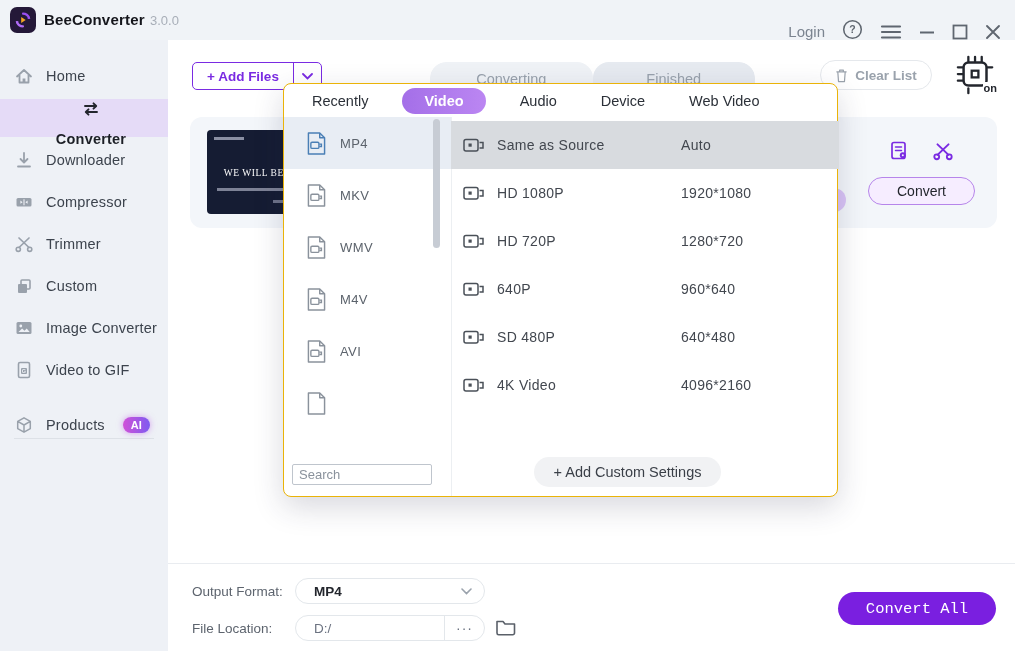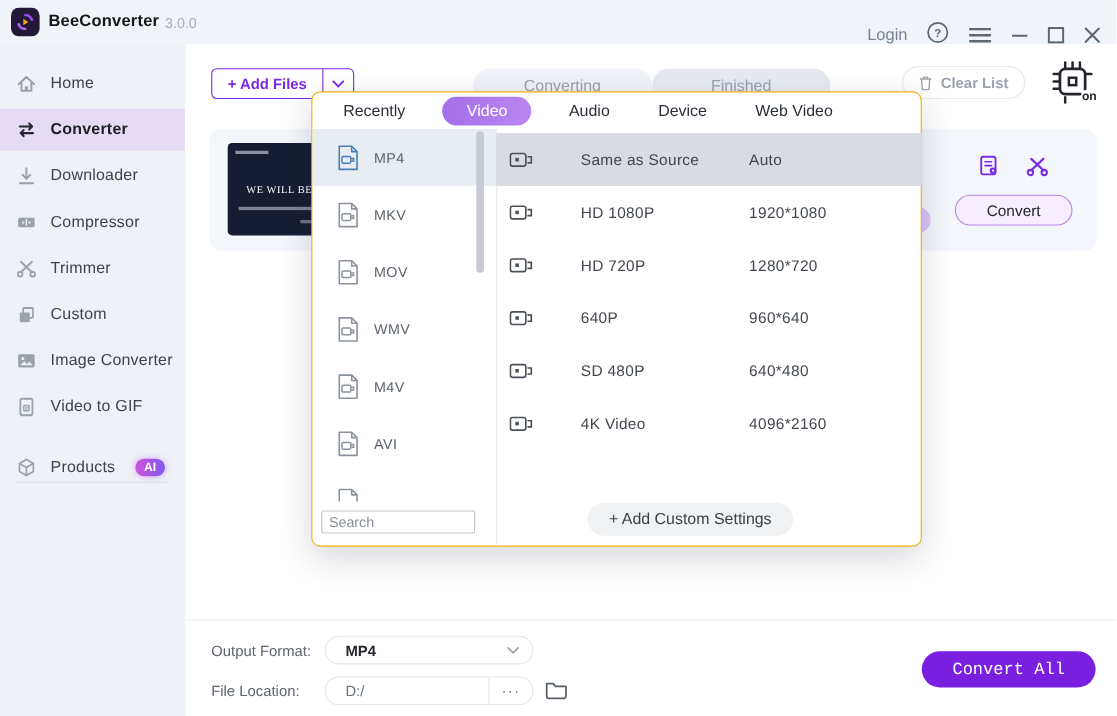--- a/index.html
+++ b/index.html
@@ -12,21 +12,21 @@
   .app-title { position:absolute; left:44px; top:11px; font-size:15px; font-weight:bold; color:#15161c; letter-spacing:.2px; }
   .app-version { position:absolute; left:150px; top:13px; font-size:13px; color:#a8aeb8; }
   .topbar-right { position:absolute; right:14px; top:0; height:40px; display:flex; align-items:flex-end; gap:17px; }
   .login { font-size:15px; color:#7b8490; cursor:pointer; }
   .winbtn { display:flex; align-items:center; justify-content:center; color:#5f6670; cursor:pointer; }
 
   
   .sidebar { position:absolute; left:0; top:40px; width:168px; height:611px; background:#eef1f6; z-index:5; }
   .side-item { position:absolute; left:0; width:168px; height:38px; display:flex; align-items:center; padding-left:14px; gap:12px; cursor:pointer; color:#99a1ab; }
   .side-item .lbl { font-size:14.5px; color:#3c434d; letter-spacing:.2px; }
-  .side-item.active { background:#e5dbf7; color:#23262d; }
+  .side-item.active { background:#e5dbf7; color:#23262d;flex-direction:column; }
   .side-item.active .lbl { color:#1c1f26; font-weight:bold; }
   .side-sep { position:absolute; left:14px; top:398px; width:140px; height:1px; background:#dde1e7; }
   .ai-badge { margin-left:6px; padding:2px 8px; border-radius:9px; font-size:11px; font-weight:bold; color:#fff; background:linear-gradient(90deg,#d052d8,#7e5bf0); box-shadow:0 0 6px rgba(190,90,230,.55); }
 
   
   .main { position:absolute; left:168px; top:40px; width:847px; height:611px; background:#fff; }
 
   .add-files { position:absolute; left:24px; top:22px; height:28px; display:flex; border:1.5px solid #7a2be2; border-radius:5px; background:#fff; cursor:pointer; z-index:8; }
   .add-files .txt { padding:0 14px; display:flex; align-items:center; font-size:13.5px; font-weight:bold; color:#7a2be2; }
   .add-files .arrow { width:28px; display:flex; align-items:center; justify-content:center; border-left:1.5px solid #7a2be2; color:#7a2be2; }
@@ -53,36 +53,36 @@
   .hidden-pill { position:absolute; left:600px; top:71px; width:56px; height:24px; border-radius:12px; background:#d9c3f6; z-index:2; }
   .card-icon { position:absolute; width:22px; height:22px; color:#7a2be2; cursor:pointer; }
   .icon-edit { left:698px; top:23px; }
   .icon-cut { left:742px; top:23px; }
   .convert-btn { position:absolute; left:678px; top:60px; width:107px; height:28px; border-radius:14px; background:#f6edff; border:1px solid #b685ea; display:flex; align-items:center; justify-content:center; font-size:14px; color:#23262d; cursor:pointer; }
 
   
   .popup { position:absolute; left:115px; top:43px; width:555px; height:414px; background:#fff; border:1px solid #eab308; border-radius:8px; box-shadow:0 10px 30px rgba(40,40,70,.18); z-index:20; }
   .popup-tabs { position:absolute; left:0; top:0; right:0; height:34px; display:flex; align-items:center; padding-left:18px; gap:24px; }
   .ptab { font-size:14.5px; color:#2b3038; cursor:pointer; padding:5px 10px; }
-  .ptab.pill { background:linear-gradient(90deg,#a46fe8,#bb86f2); color:#fff; font-weight:normal; border-radius:15px; padding:5px 22px;text-align:center; }
+  .ptab.pill { background:linear-gradient(90deg,#a46fe8,#bb86f2); color:#fff; font-weight:bold; border-radius:15px; padding:5px 22px;text-align:center; }
   .fmt-list { position:absolute; left:0; top:33px; width:167px; height:339px; overflow:hidden; }
   .fmt-row { height:52px; display:flex; align-items:center; padding-left:22px; gap:13px; cursor:pointer; }
   .fmt-row .ficon { width:21px; height:25px; color:#8a929c; flex:none; }
   .fmt-row.selected { background:#e8edf4; }
   .fmt-row.selected .ficon { color:#4a7fb5; }
   .fmt-row .flbl { font-size:13px; color:#5c636c; letter-spacing:.4px; }
   .fmt-scrollbar { position:absolute; left:149px; top:35px; width:7px; height:129px; border-radius:4px; background:#c7ccd4; cursor:pointer; }
   .v-divider { position:absolute; left:167px; top:33px; bottom:0; width:1px; background:#eceff2; }
   .search-box { position:absolute; left:8px; top:380px; width:140px; height:21px; border:1px solid #bfc5cd; border-radius:2px; background:#fff; font-size:13px; color:#5c636c; padding:0 6px; font-family:"Liberation Sans",sans-serif; outline:none; }
   .search-box::placeholder { color:#8a929c; }
   .res-list { position:absolute; left:167px; top:37px; width:388px; }
   .res-row { height:48px; display:flex; align-items:center; position:relative; cursor:pointer; }
   .res-row.selected { background:#d8dbdf; }
   .res-row .ricon { position:absolute; left:12px; width:22px; height:15px; color:#4a5058; }
-  .res-row .rname { position:absolute; left:77px; font-size:14px; color:#42474f; letter-spacing:.3px; }
+  .res-row .rname { position:absolute; left:46px; font-size:14px; color:#42474f; letter-spacing:.3px; }
   .res-row .rval { position:absolute; left:230px; font-size:14px; color:#42474f; letter-spacing:.3px; }
   .add-custom { position:absolute; left:250px; top:373px; width:187px; height:30px; border-radius:15px; background:#f1f2f4; border:none; display:flex; align-items:center; justify-content:center; font-size:14.5px; color:#3a3f47; cursor:pointer; font-family:"Liberation Sans",sans-serif; }
 
   
   .footer-sep { position:absolute; left:0; right:0; top:523px; height:1px; background:#e9ecf0; }
   .f-label { position:absolute; left:24px; font-size:13.5px; color:#5d646e; }
   .out-pill { position:absolute; left:127px; top:538px; width:190px; height:26px; border:1px solid #e3e7eb; border-radius:13px; background:#fff; display:flex; align-items:center; padding:0 12px 0 18px; cursor:pointer; }
   .out-pill .val { font-size:13.5px; color:#23262d; font-weight:bold; flex:1; }
   .loc-pill { position:absolute; left:127px; top:575px; width:190px; height:26px; border:1px solid #e3e7eb; border-radius:13px; background:#fff; display:flex; align-items:center; cursor:text; }
   .loc-pill input { border:none; outline:none; background:transparent; width:130px; margin-left:18px; font-size:13.5px; color:#6b7280; font-family:"Liberation Sans",sans-serif; }
@@ -322,31 +322,20 @@
         </div>
         <div class="fmt-row">
           <span class="ficon">
               <svg width="21" height="25" viewBox="0 0 26 30">
                 <path d="M3 2 h14 l6 6 v20 h-20 z" fill="none" stroke="currentColor" stroke-width="1.8" stroke-linejoin="round"></path>
                 <path d="M17 2 v6 h6" fill="none" stroke="currentColor" stroke-width="1.8" stroke-linejoin="round"></path>
                 <rect x="6" y="13.5" width="10" height="7.5" rx="1.5" fill="none" stroke="currentColor" stroke-width="1.7"></rect>
                 <path d="M16.5 15.8 h2.6 v2.9 h-2.6" fill="none" stroke="currentColor" stroke-width="1.7"></path>
               </svg>
             </span>
-          <span class="flbl">MOV</span>
-        </div>
-        <div class="fmt-row">
-          <span class="ficon">
-              <svg width="21" height="25" viewBox="0 0 26 30">
-                <path d="M3 2 h14 l6 6 v20 h-20 z" fill="none" stroke="currentColor" stroke-width="1.8" stroke-linejoin="round"></path>
-                <path d="M17 2 v6 h6" fill="none" stroke="currentColor" stroke-width="1.8" stroke-linejoin="round"></path>
-                <rect x="6" y="13.5" width="10" height="7.5" rx="1.5" fill="none" stroke="currentColor" stroke-width="1.7"></rect>
-                <path d="M16.5 15.8 h2.6 v2.9 h-2.6" fill="none" stroke="currentColor" stroke-width="1.7"></path>
-              </svg>
-            </span>
           <span class="flbl">WMV</span>
         </div>
         <div class="fmt-row">
           <span class="ficon">
               <svg width="21" height="25" viewBox="0 0 26 30">
                 <path d="M3 2 h14 l6 6 v20 h-20 z" fill="none" stroke="currentColor" stroke-width="1.8" stroke-linejoin="round"></path>
                 <path d="M17 2 v6 h6" fill="none" stroke="currentColor" stroke-width="1.8" stroke-linejoin="round"></path>
                 <rect x="6" y="13.5" width="10" height="7.5" rx="1.5" fill="none" stroke="currentColor" stroke-width="1.7"></rect>
                 <path d="M16.5 15.8 h2.6 v2.9 h-2.6" fill="none" stroke="currentColor" stroke-width="1.7"></path>
               </svg>

